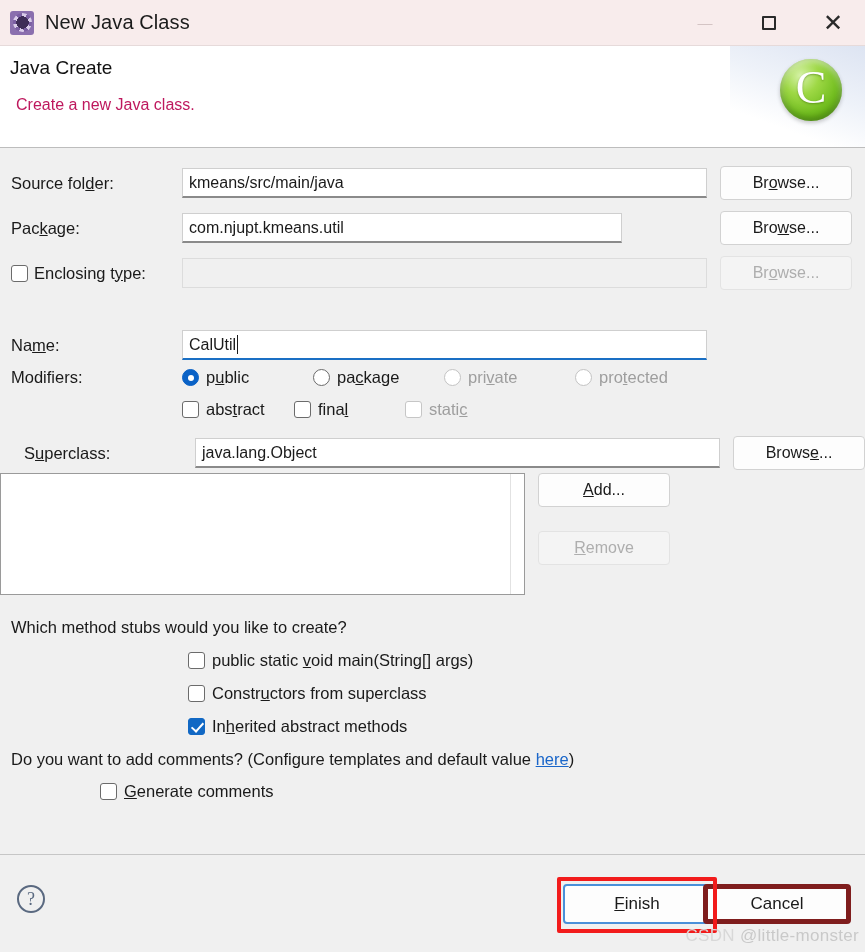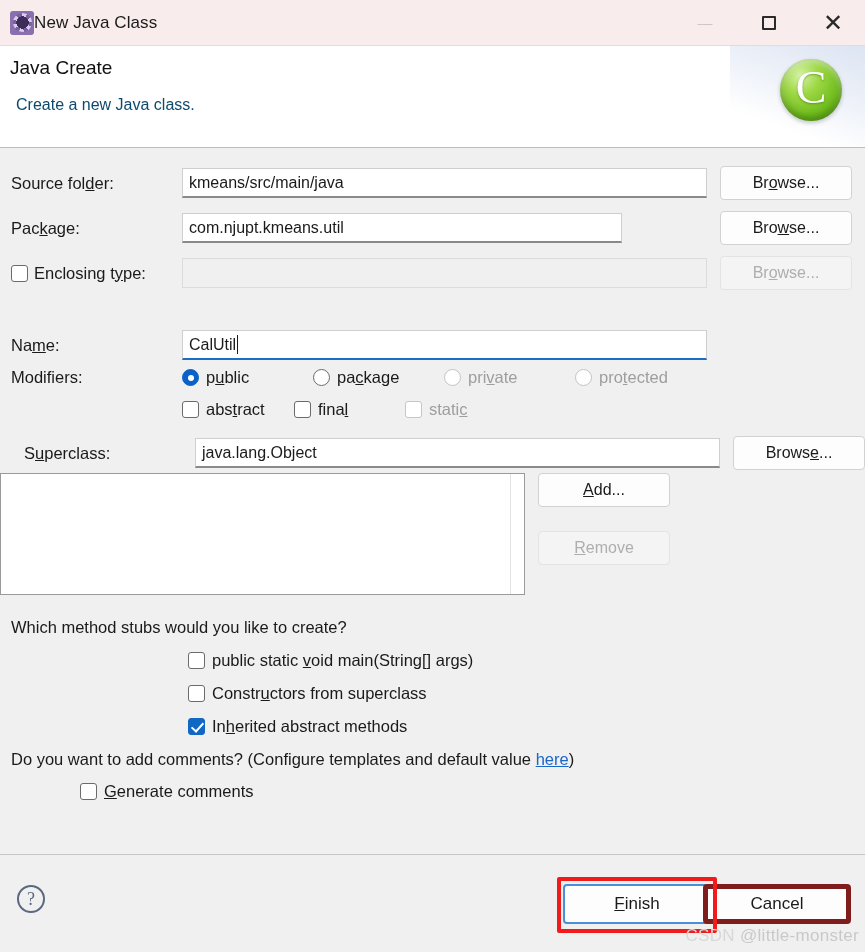--- a/index.html
+++ b/index.html
@@ -40,21 +40,22 @@
       radial-gradient(circle at 50% 50%, #3e2d58 0 46%, transparent 47%),
       conic-gradient(from 0deg,
         #d9ccea 0 8%, #7b5fa3 8% 16%,
         #d9ccea 16% 24%, #7b5fa3 24% 32%,
         #d9ccea 32% 40%, #7b5fa3 40% 48%,
         #d9ccea 48% 56%, #7b5fa3 56% 64%,
         #d9ccea 64% 72%, #7b5fa3 72% 80%,
         #d9ccea 80% 88%, #7b5fa3 88% 100%);
   }
   .tb-title {
-    font-size: 17px;
+    margin-left: 11px;
+    font-size: 20px;
     color: #1b1b1b;
     letter-spacing: .1px;
   }
   .tb-controls {
     position: absolute;
     right: 0; top: 0; bottom: 0;
     display: flex; align-items: center;
   }
   .tb-btn {
     width: 64px; height: 46px;
@@ -87,21 +88,21 @@
   .hdr-title {
     position: absolute;
     left: 10px; top: 11px;
     font-size: 19px;
     color: #111;
   }
   .hdr-sub {
     position: absolute;
     left: 16px; top: 50px;
     font-size: 16px;
-    color: #0c4a6e;
+    color: #be185d;
   }
   .eclipse-logo {
     position: absolute;
     right: 23px; top: 13px;
     width: 62px; height: 62px;
     border-radius: 50%;
     background:
       radial-gradient(circle at 33% 27%, #d6f2a8 0%, #9ed845 30%, #74bf21 62%, #4e9409 100%);
     box-shadow: inset 0 -3px 7px rgba(40,90,0,.55),
                 inset 0 3px 6px rgba(255,255,255,.6),
@@ -431,21 +432,21 @@
     <div class="opt" style="margin-left:188px;">
       <span class="chk on"></span>
         <span>In<u class="mn">h</u>erited abstract methods</span>
     </div>
   </div>
 
   <div class="row" style="top:602px;">
     <div class="qtext" style="padding-left:11px;"><span>Do you want to add comments? (Configure templates and default value </span><span class="link">here</span><span>)</span></div>
   </div>
   <div class="row" style="top:634px;">
-    <div class="opt" style="margin-left:80px;align-items:center;">
+    <div class="opt" style="margin-left:100px;align-items:center;">
       <span class="chk"></span>
         <span><u class="mn">G</u>enerate comments</span>
     </div>
   </div>
 
 </div>
 
 <div class="footer">
   <div class="help-icon">?</div>
   <div class="fbtn primary" style="right:154px; top:29px;"><u class="mn">F</u>inish</div>

